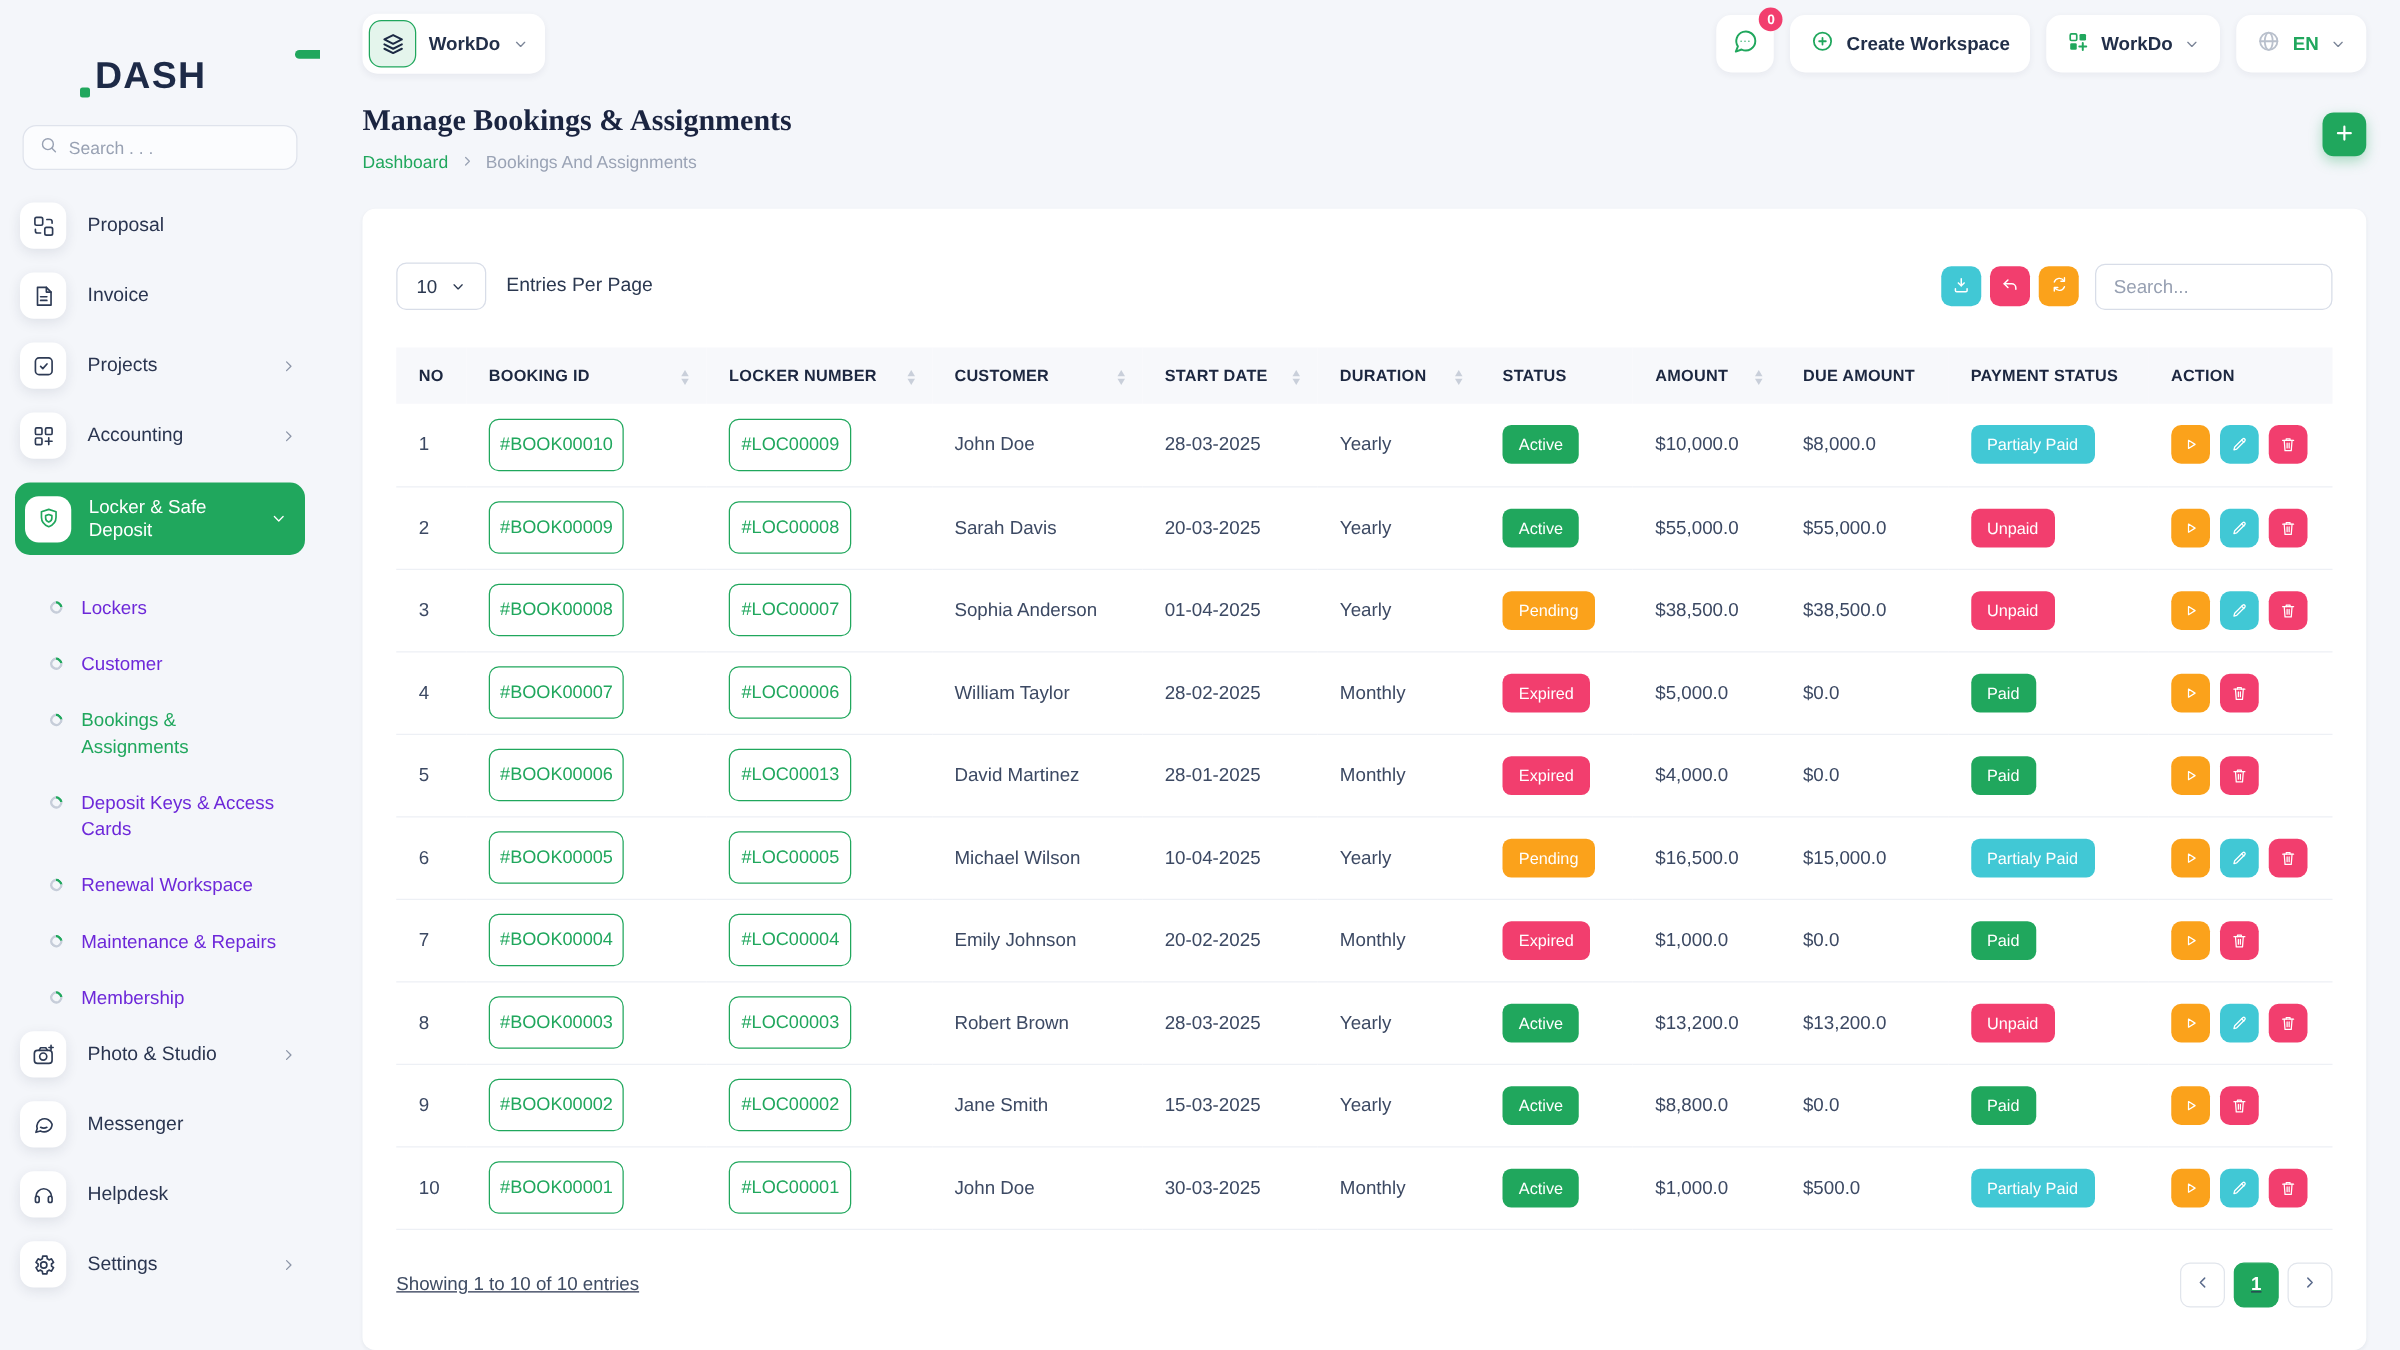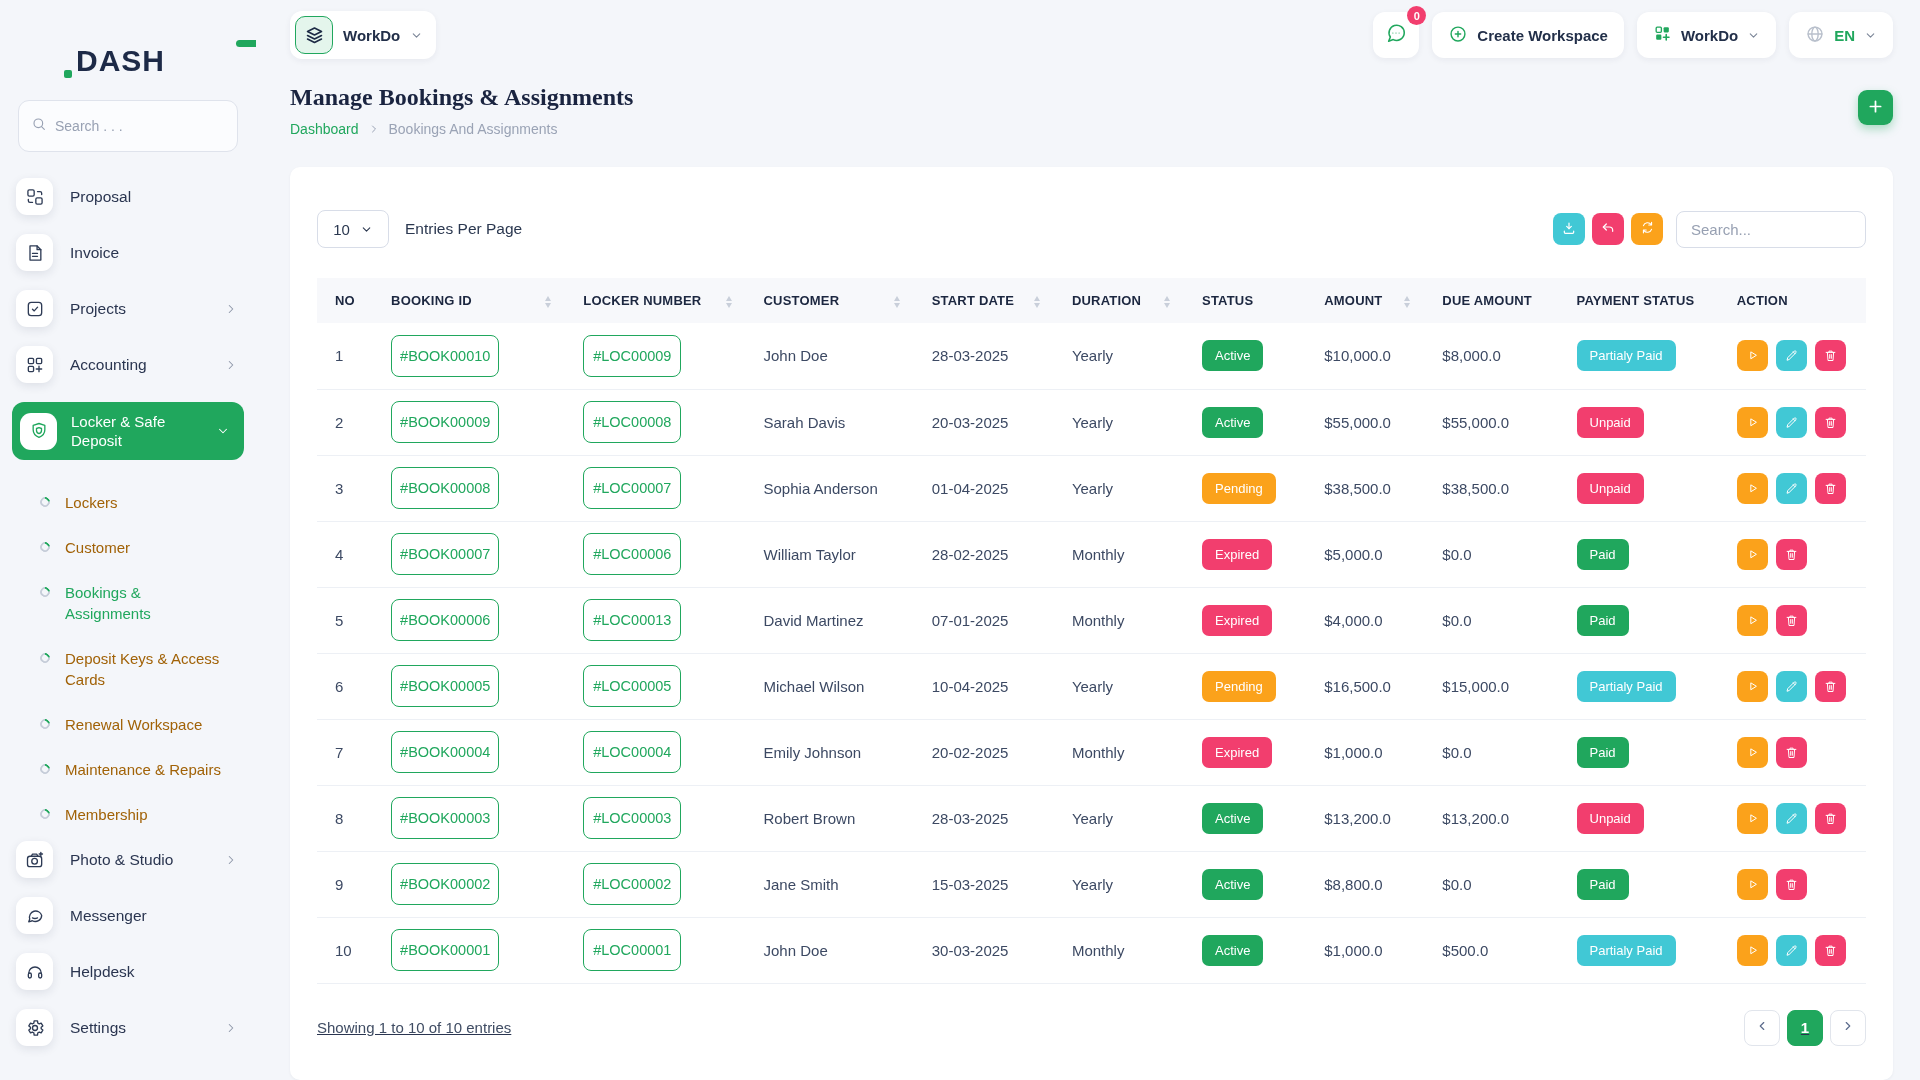--- a/index.html
+++ b/index.html
@@ -9,40 +9,40 @@
     background:#f4f6fa; color:#2a3550; overflow:hidden; display:flex;
   }
   .ic { display:inline-flex; align-items:center; justify-content:center; flex:none; }
 
   
   .sidebar { width:256px; min-width:256px; height:1080px; padding:0; overflow:hidden; }
   .logo { position:relative; display:flex; align-items:flex-end; padding:44px 0 0 64px; }
   .logo-dot { width:8px; height:8px; border-radius:2px; background:#20a75d; margin-right:4px; margin-top:4px; }
   .logo-text { font-size:30px; font-weight:800; letter-spacing:1px; color:#1d2a47; position:relative; }
   .logo-bar { position:absolute; width:38px; height:7px; border-radius:4px; background:#20a75d; right:-46px; top:50%; transform:translate(-28px,1px); }
-  .side-search { margin:22px 18px 14px 18px; height:52px; border:1px solid #dfe3ec; border-radius:11px;
+  .side-search { margin:22px 18px 14px 18px; height:36px; border:1px solid #dfe3ec; border-radius:11px;
     display:flex; align-items:center; gap:8px; padding:4px 12px; background:#fbfcfe; color:#98a1b3; }
   .side-search input { border:none; outline:none; background:transparent; font-size:14px; color:#3a4760; width:100%;
     font-family:inherit; }
   .side-search input::placeholder { color:#98a1b3; }
   #side-nav { padding:12px 12px 0 16px; }
   .nav-item { height:37px; margin-bottom:19px; display:flex; align-items:center; cursor:pointer; }
   .tile { width:37px; height:37px; border-radius:11px; background:#fff; box-shadow:0 3px 10px rgba(30,40,70,.10);
     display:flex; align-items:center; justify-content:center; color:#2e3b55; }
   .nav-label { margin-left:17px; font-size:15.5px; color:#2a3550; font-weight:500; }
   .chev { margin-left:auto; margin-right:6px; color:#8d96a8; display:flex; }
   .nav-item.active-pill { background:#20a75d; border-radius:12px; margin:0 0 18px -4px; padding:10px 8px 10px 8px; height:auto; }
   .active-pill .tile { color:#20a75d; box-shadow:none; }
   .active-pill .nav-label { color:#fff; font-weight:400; font-size:15px; line-height:19px; width:122px; margin-left:14px; }
   .active-pill .chev { color:#fff; }
   .subnav { padding:2px 0 4px 10px; }
   .sub-item { display:flex; align-items:flex-start; padding:12px 0; cursor:pointer; }
   .bullet { width:10px; height:10px; border:2px solid #c6cdd9; border-top-color:#20a75d; border-radius:50%;
     transform:rotate(40deg); margin:5px 0 0 14px; flex:none; }
-  .sub-label { font-size:15px; color:#a16207; line-height:21px; max-width:157px; margin-left:15px; }
+  .sub-label { font-size:15px; color:#6d28d9; line-height:21px; max-width:157px; margin-left:15px; }
   .sub-item.active .sub-label { color:#20a75d; }
 
   
   .main { flex:1; padding:0 27px 0 34px; display:flex; flex-direction:column; height:1080px; }
   .topbar { height:50px; margin-top:10px; display:flex; align-items:center; }
   .pillbox { background:#fff; border-radius:12px; box-shadow:0 2px 6px rgba(30,40,70,.06); display:flex; align-items:center; cursor:pointer; }
   .ws-pill { height:48px; gap:10px; padding:0 13px 0 5px; }
   .ws-tile { width:38px; height:38px; border-radius:10px; background:#e4f5ec; border:1.5px solid #20a75d;
     display:flex; align-items:center; justify-content:center; color:#1c2a44; }
   .ws-name { font-size:15px; font-weight:600; color:#222f49; }
@@ -648,21 +648,21 @@
                   </span>
                 </button>
               </div>
             </td>
           </tr>
           <tr>
             <td>5</td>
             <td><span class="id-pill pill-book">#BOOK00006</span></td>
             <td><span class="id-pill pill-lock">#LOC00013</span></td>
             <td>David Martinez</td>
-            <td>07-01-2025</td>
+            <td>28-01-2025</td>
             <td>Monthly</td>
             <td><span class="badge-st" style="background: rgb(242, 62, 110);">Expired</span></td>
             <td>$4,000.0</td>
             <td>$0.0</td>
             <td><span class="badge-st" style="background: rgb(32, 167, 93);">Paid</span></td>
             <td>
               <div class="actions">
                 <button class="act-btn" style="background: rgb(251, 162, 27);">
                   <span class="ic">
                     <svg viewBox="0 0 24 24" width="15" height="15" fill="none" stroke="currentColor" stroke-width="1.6" stroke-linecap="round" stroke-linejoin="round">

